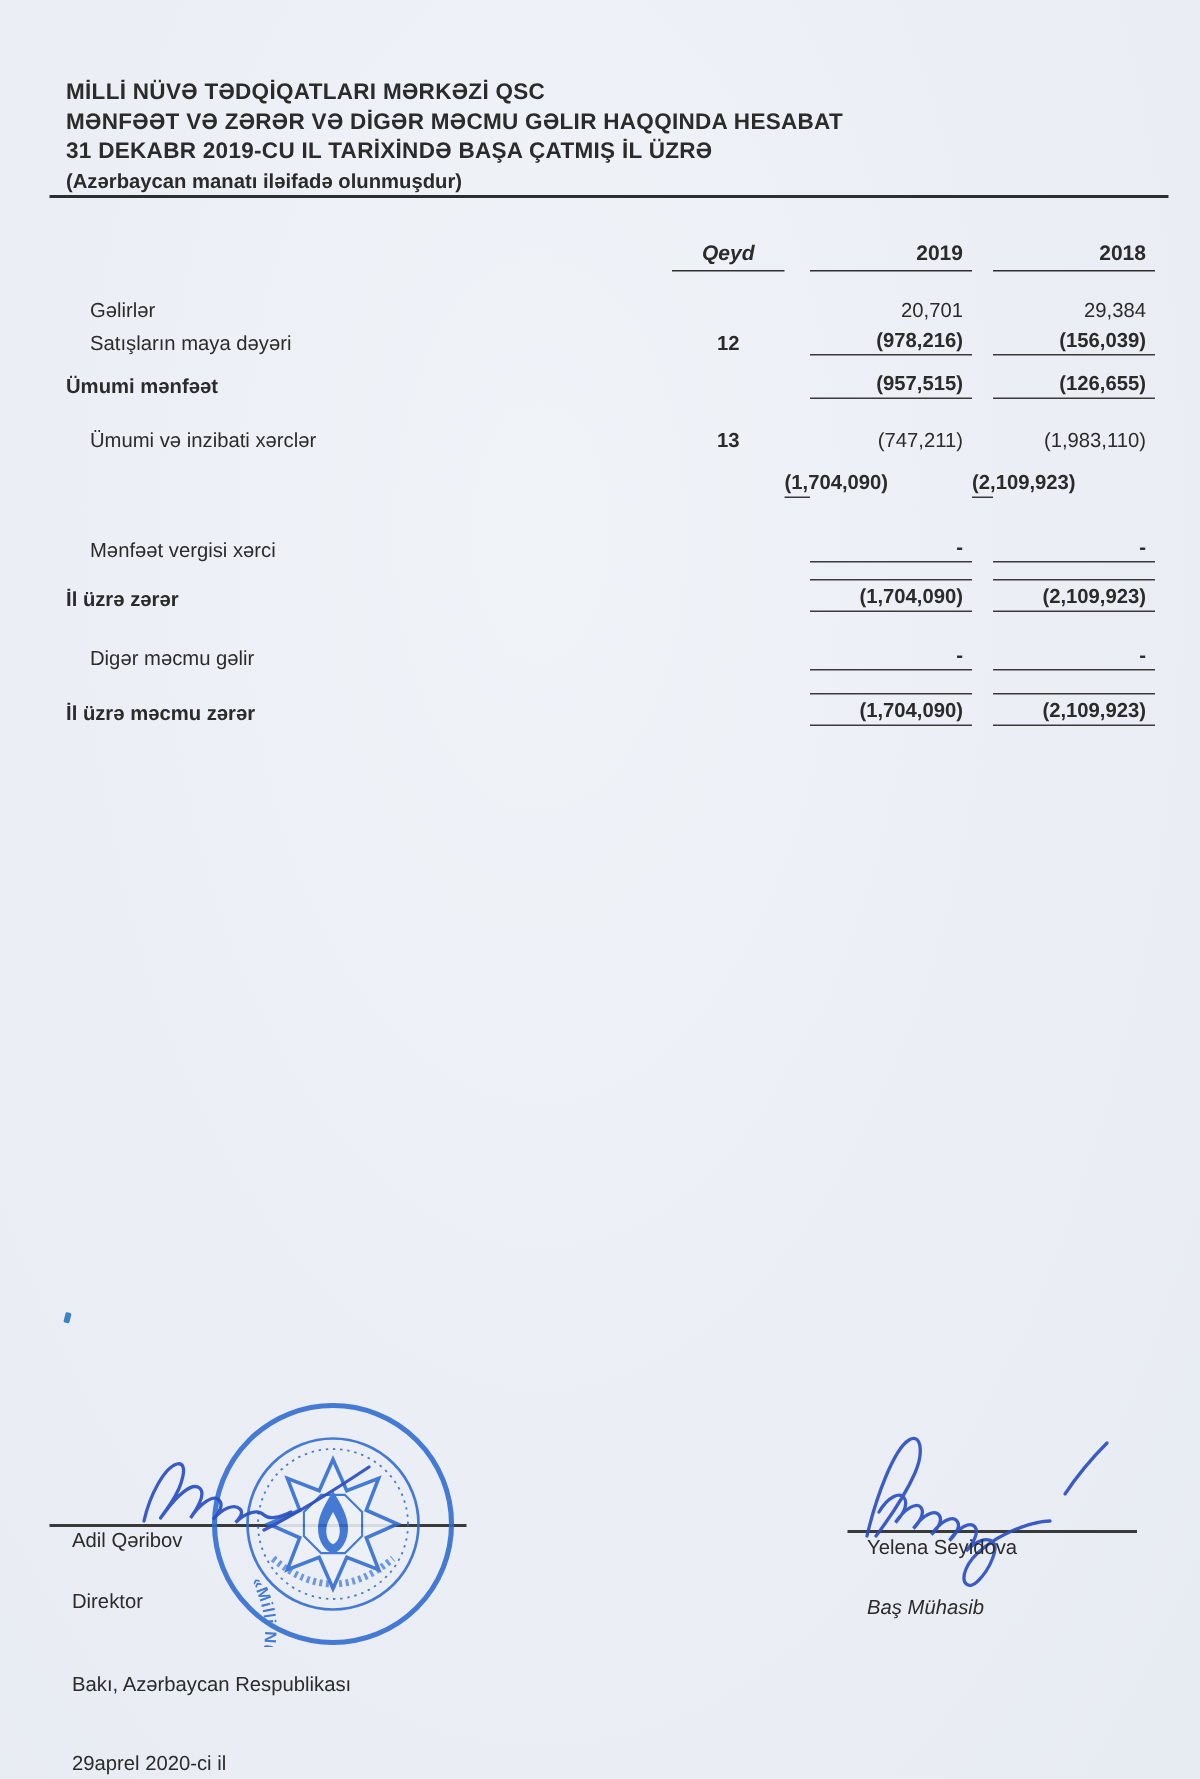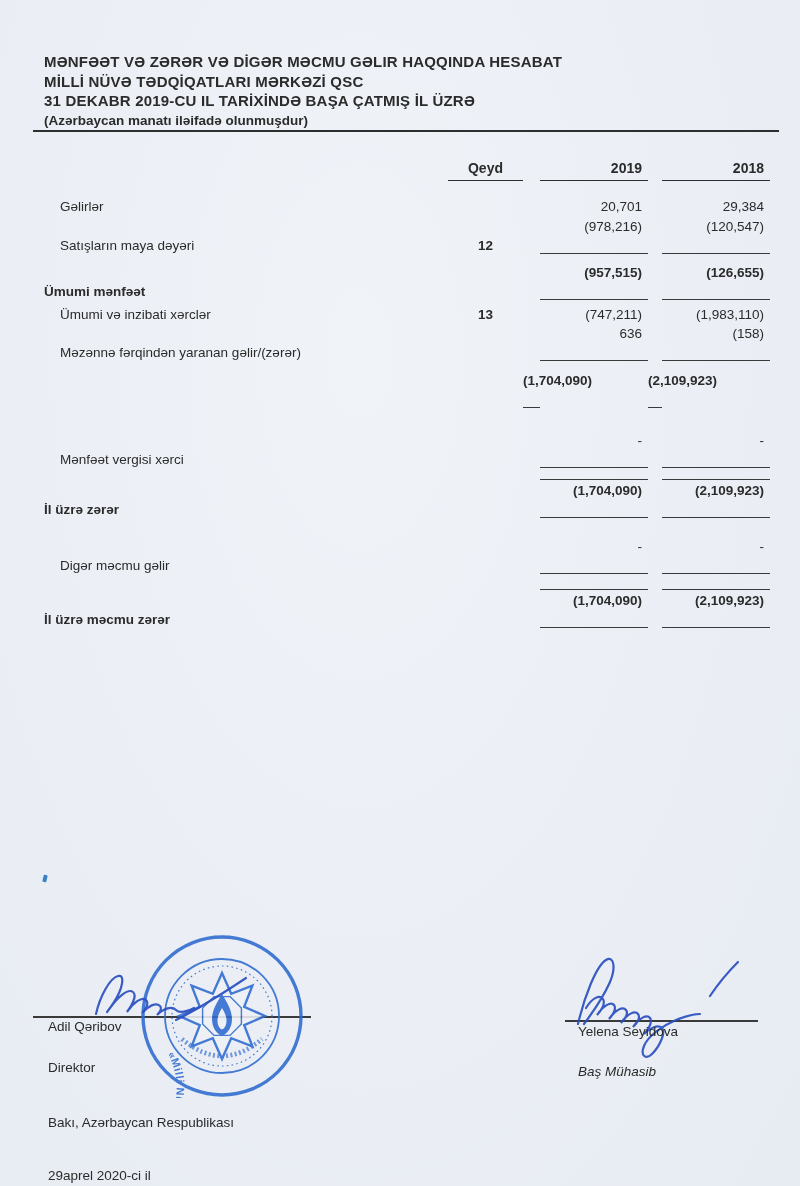--- a/index.html
+++ b/index.html
@@ -35,26 +35,26 @@
     grid-template-columns:404px 75px 17px 108px 14px 108px;
     align-items:end;
   }
   .c{white-space:nowrap;}
   .lab{}
   .ind .lab{padding-left:16px;}
   .bold{font-weight:bold;}
   .qeyd{text-align:center;font-weight:bold;}
   .val{text-align:right;padding-right:6px;}
   .hrow{font-size:14px;font-weight:bold;}
-  .hrow .qeyd{border-bottom:1.8px solid #2e2e2e;padding-bottom:3px;}
+  .hrow .qeyd{border-bottom:1.8px solid #2e2e2e;padding-bottom:3px;font-style:italic;}
   .hrow .val{border-bottom:1.8px solid #2e2e2e;padding-bottom:3px;}
-  .uline .val{border-bottom:1.6px solid #3a3a3a;padding-bottom:18px;}
+  .uline .val{border-bottom:1.6px solid #3a3a3a;padding-bottom:1px;font-weight:bold;}
   .tline .val{border-top:1.6px solid #3a3a3a;padding-top:2px;}
   .mt17{margin-top:17px}.mt3{margin-top:3px}.mt10{margin-top:10px}
-  .mt19{margin-top:6px}.mt2{margin-top:2px}.mt11{margin-top:11px}
+  .mt19{margin-top:19px}.mt2{margin-top:2px}.mt11{margin-top:11px}
   .mt23{margin-top:24px}.mt20{margin-top:20px}.mt15{margin-top:15px}
   
   .sigline{position:absolute;height:1.6px;background:#3a3a3a;}
   .sigline-left{left:33px;top:1016px;width:278px;}
   .sigline-right{left:565px;top:1020px;width:193px;}
   .sig-text{position:absolute;font-size:13.5px;}
   .name-left{left:48px;top:1019px;}
   .role-left{left:48px;top:1060px;}
   .name-right{left:578px;top:1024px;}
   .role-right{left:578px;top:1064px;font-style:italic;}
@@ -67,22 +67,22 @@
   }
   .stamp-svg{position:absolute;left:140px;top:934px;opacity:.88;}
   .sig-overlay{position:absolute;left:0;top:0;pointer-events:none;}
 </style>
 </head>
 <body>
 
 <div class="page">
 
   <div class="title-block">
+    <div class="title-l">MİLLİ NÜVƏ TƏDQİQATLARI MƏRKƏZİ QSC</div>
     <div class="title-l">MƏNFƏƏT VƏ ZƏRƏR VƏ DİGƏR MƏCMU GƏLIR HAQQINDA HESABAT</div>
-    <div class="title-l">MİLLİ NÜVƏ TƏDQİQATLARI MƏRKƏZİ QSC</div>
     <div class="title-l">31 DEKABR 2019-CU IL TARİXİNDƏ BAŞA ÇATMIŞ İL ÜZRƏ</div>
     <div class="title-s">(Azərbaycan manatı iləifadə olunmuşdur)</div>
   </div>
   <div class="header-rule"></div>
 
   <div class="stmt">
 
     <div class="trow hrow">
       <div class="c lab"></div>
       <div class="c qeyd">Qeyd</div>
@@ -100,49 +100,41 @@
       <div class="c"></div>
       <div class="c val">29,384</div>
     </div>
 
     <div class="trow ind uline mt3">
       <div class="c lab">Satışların maya dəyəri</div>
       <div class="c qeyd">12</div>
       <div class="c"></div>
       <div class="c val">(978,216)</div>
       <div class="c"></div>
-      <div class="c val">(120,547)</div>
+      <div class="c val">(156,039)</div>
     </div>
 
     <div class="trow bold uline mt10">
       <div class="c lab">Ümumi mənfəət</div>
       <div class="c qeyd"></div>
       <div class="c"></div>
       <div class="c val">(957,515)</div>
       <div class="c"></div>
       <div class="c val">(126,655)</div>
     </div>
 
     <div class="trow ind mt19">
       <div class="c lab">Ümumi və inzibati xərclər</div>
       <div class="c qeyd">13</div>
       <div class="c"></div>
       <div class="c val">(747,211)</div>
       <div class="c"></div>
       <div class="c val">(1,983,110)</div>
     </div>
 
-    <div class="trow ind uline mt2">
-      <div class="c lab">Məzənnə fərqindən yaranan gəlir/(zərər)</div>
-      <div class="c qeyd"></div>
-      <div class="c"></div>
-      <div class="c val">636</div>
-      <div class="c"></div>
-      <div class="c val">(158)</div>
-    </div>
 
     <div class="trow bold uline mt11">
       <div class="c qeyd"></div>
       <div class="c"></div>
       <div class="c val">(1,704,090)</div>
       <div class="c"></div>
       <div class="c val">(2,109,923)</div>
     </div>
 
     <div class="trow ind uline mt23">

